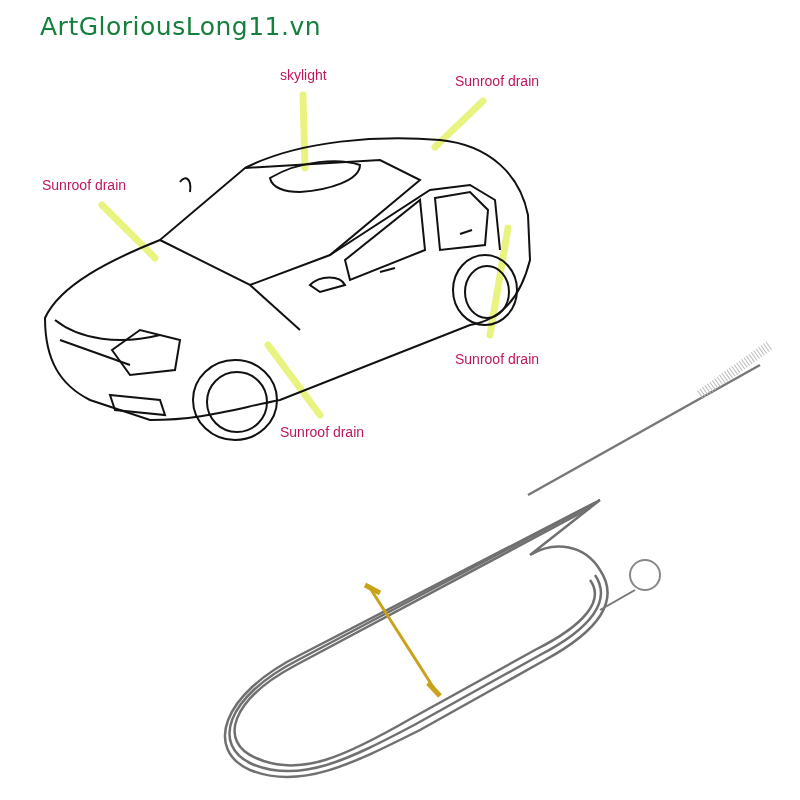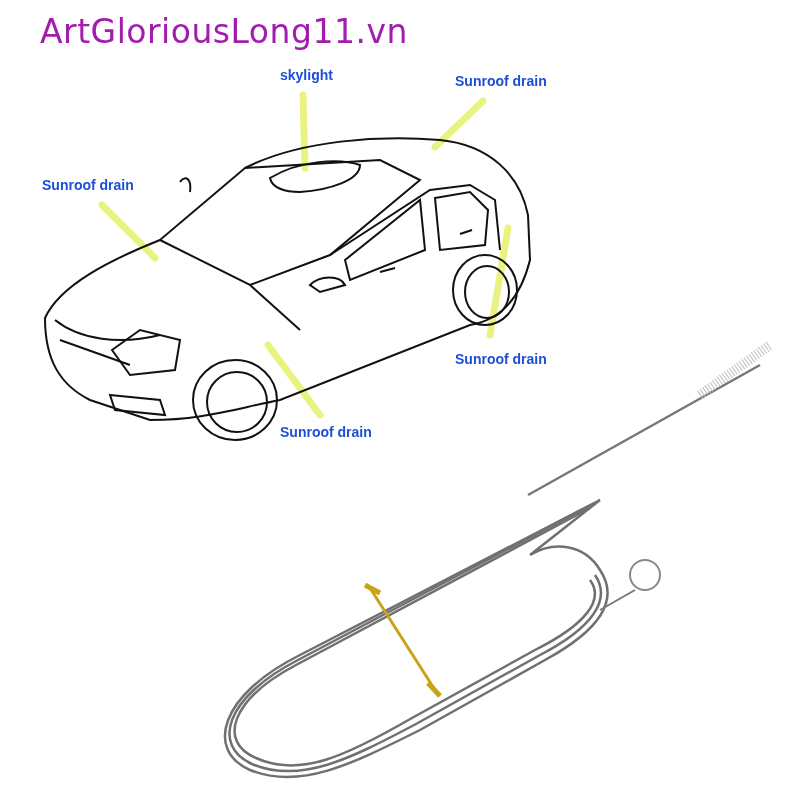--- a/index.html
+++ b/index.html
@@ -1,18 +1,18 @@
 <!DOCTYPE html>
 <html><head>
 <meta charset="utf-8">
 <style>
   html, body { margin:0; padding:0; background:#ffffff; }
   body { width:800px; height:800px; position:relative; overflow:hidden; font-family:"Liberation Sans", sans-serif; }
-  .watermark { position:absolute; left:40px; top:12px; font-family:"DejaVu Sans", sans-serif; font-size:33px; color:#a21caf; letter-spacing:0.5px; }
-  .label { position:absolute; font-family:"Liberation Sans", sans-serif; font-size:14px; font-weight:bold; color:#1d4ed8; white-space:nowrap; }
+  .watermark { position:absolute; left:40px; top:12px; font-family:"DejaVu Sans", sans-serif; font-size:25px; color:#15803d; letter-spacing:0.5px; }
+  .label { position:absolute; font-family:"Liberation Sans", sans-serif; font-size:14px; font-weight:normal; color:#be185d; white-space:nowrap; }
   svg.art { position:absolute; left:0; top:0; }
 </style>
 </head>
 <body>
 
 <div class="watermark">ArtGloriousLong11.vn</div>
 
 <svg class="art" width="800" height="800" viewBox="0 0 800 800">
 
   <g stroke="#e6f26a" stroke-width="7" stroke-linecap="round" opacity="0.85">

